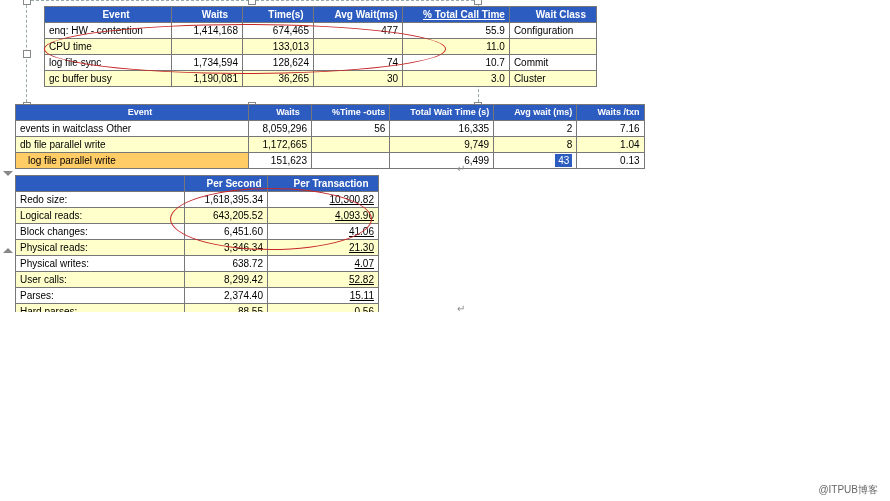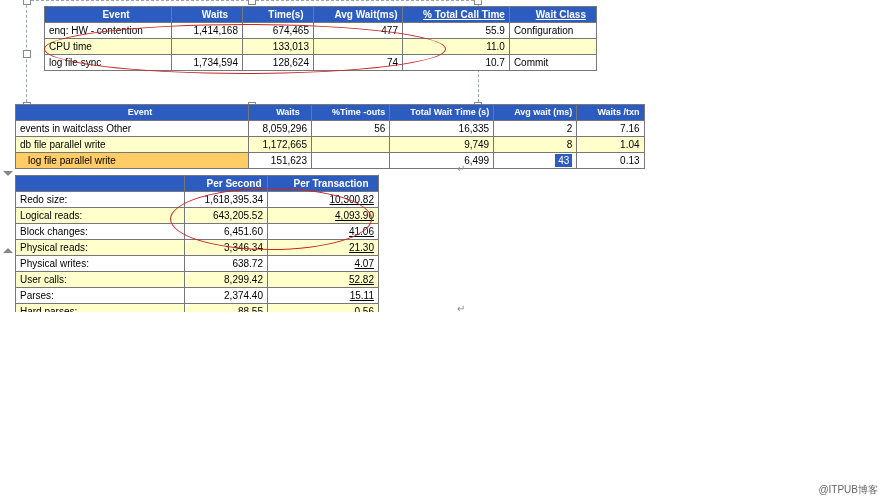--- a/index.html
+++ b/index.html
@@ -47,33 +47,33 @@
   .txt { text-align: left; }
   .yel td { background: #ffffcc; }
   .orange td:first-child { background: #ffcc66; padding-left: 12px; }
   
   #tbl1 { position:absolute; left:44px; top:6px; }
   #tbl1 th:nth-child(1){width:102px;}
   #tbl1 th:nth-child(2){width:46px;}
   #tbl1 th:nth-child(3){width:46px;}
   #tbl1 th:nth-child(4){width:64px;}
   #tbl1 th:nth-child(5){width:78px;text-decoration:underline;}
-  #tbl1 th:nth-child(6){width:62px;text-decoration:underline;}
+  #tbl1 th:nth-child(6){width:62px;}
   
   #tbl2 { position:absolute; left:15px; top:104px; }
   #tbl2 td:nth-child(1){width:216px;}
   #tbl2 td:nth-child(2){width:54px;}
   #tbl2 td:nth-child(3){width:54px;}
   #tbl2 td:nth-child(4){width:80px;}
   #tbl2 td:nth-child(5){width:54px;}
   #tbl2 td:nth-child(6){width:40px;}
   
   #tbl3 { position:absolute; left:15px; top:175px; }
   #tbl3 td:nth-child(1){width:160px;}
-  #tbl3 td:nth-child(2){width:74px;border-radius:8px;}
+  #tbl3 td:nth-child(2){width:74px;}
   #tbl3 td:nth-child(3){width:102px;text-decoration:underline;}
   
   .tri {
     position:absolute; width:0; height:0;
     border-left:5px solid transparent;
     border-right:5px solid transparent;
   }
   .tri.up { border-bottom:5px solid #888; }
   .tri.dn { border-top:5px solid #888; }
   
@@ -139,20 +139,28 @@
     <td class="txt"></td>
   </tr>
   <tr>
     <td class="txt">log file sync</td>
     <td class="num">1,734,594</td>
     <td class="num">128,624</td>
     <td class="num">74</td>
     <td class="num">10.7</td>
     <td class="txt">Commit</td>
   </tr>
+  <tr class="yel">
+    <td class="txt">gc buffer busy</td>
+    <td class="num">1,190,081</td>
+    <td class="num">36,265</td>
+    <td class="num">30</td>
+    <td class="num">3.0</td>
+    <td class="txt">Cluster</td>
+  </tr>
 </tbody>
   </table>
 
 <div class="redcirc" style="left:44px; top:24px; width:400px; height:48px;"></div>
 
 <table id="tbl2">
   <tbody>
       <tr class="hdr2">
     <th>Event</th>
     <th>Waits</th>

